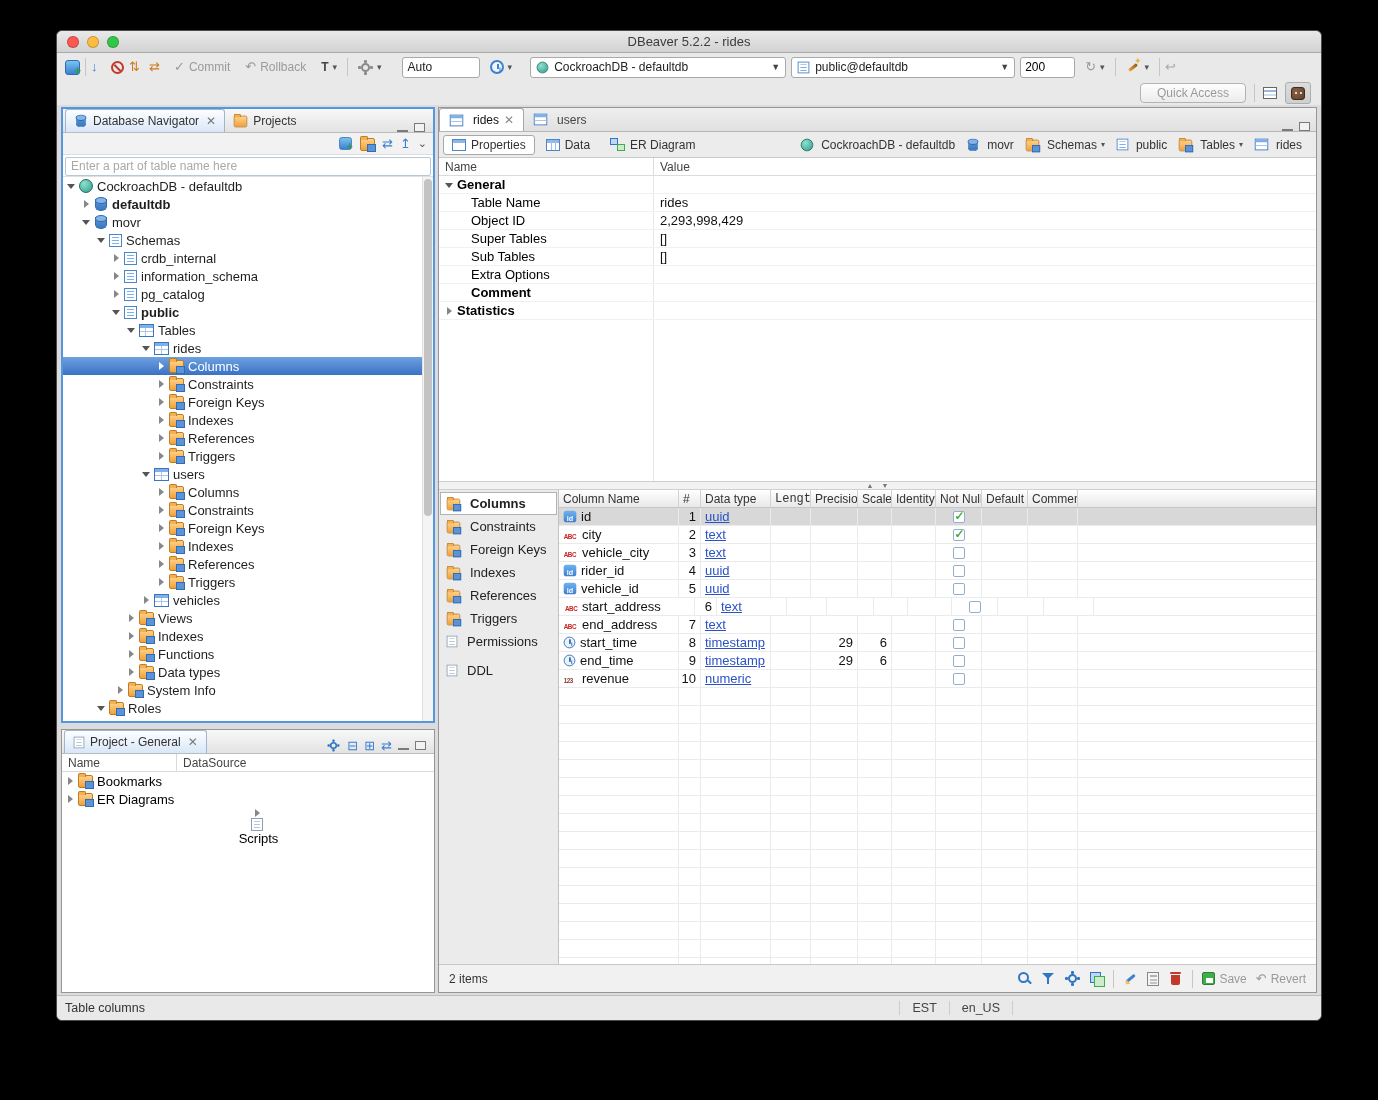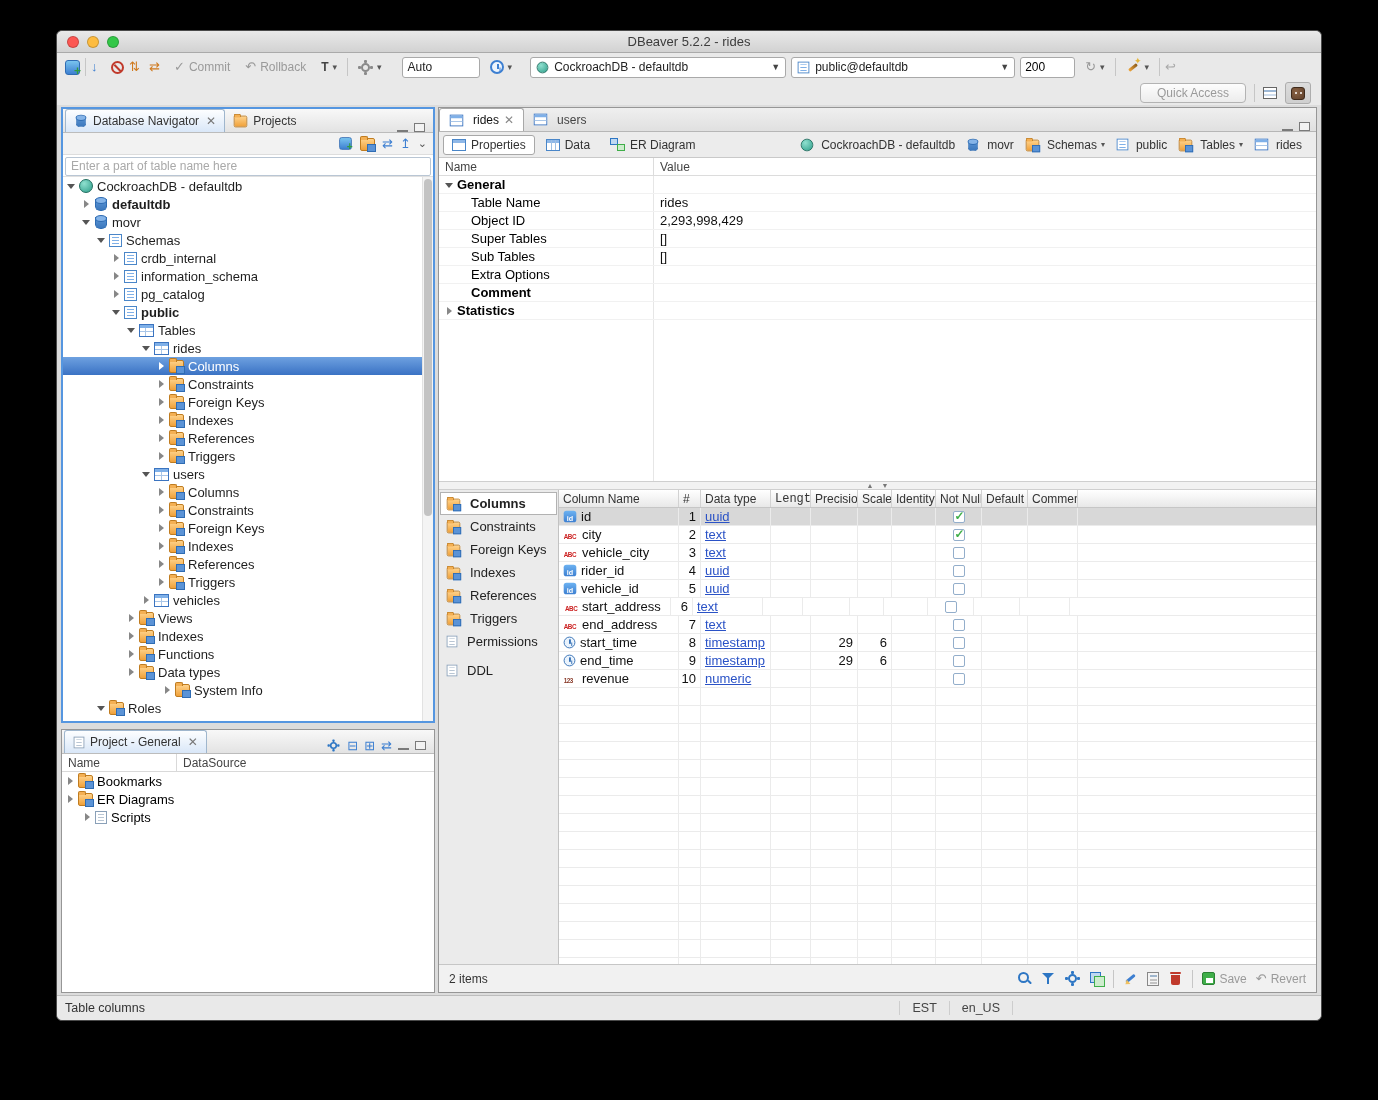--- a/index.html
+++ b/index.html
@@ -421,21 +421,21 @@
             <div class="tree-row" style="padding-left: 64px;">
               <span class="tw col"></span>
               <span class="ic ic-folder badge"></span>
               <span class="lbl">Functions</span>
             </div>
             <div class="tree-row" style="padding-left: 64px;">
               <span class="tw col"></span>
               <span class="ic ic-folder badge"></span>
               <span class="lbl">Data types</span>
             </div>
-            <div class="tree-row" style="padding-left: 100px;">
+            <div class="tree-row" style="padding-left: 53px;">
               <span class="tw col"></span>
               <span class="ic ic-folder badge"></span>
               <span class="lbl">System Info</span>
             </div>
             <div class="tree-row" style="padding-left: 34px;">
               <span class="tw exp"></span>
               <span class="ic ic-folder badge"></span>
               <span class="lbl">Roles</span>
             </div>
           </div>
@@ -465,21 +465,21 @@
             <div class="tree-row" style="padding-left: 4px;">
               <span class="tw col"></span>
               <span class="ic ic-folder badge"></span>
               <span class="lbl">Bookmarks</span>
             </div>
             <div class="tree-row" style="padding-left: 4px;">
               <span class="tw col"></span>
               <span class="ic ic-folder badge"></span>
               <span class="lbl">ER Diagrams</span>
             </div>
-            <div class="tree-row" style="padding-left: 21px;">
+            <div class="tree-row" style="padding-left: 21px; flex-direction: column;">
               <span class="tw col"></span>
               <span class="ic ic-page"></span>
               <span class="lbl">Scripts</span>
             </div>
           </div>
       </div>
     </div>
 
     <div class="panel editor-panel">
       <div class="etabs">
@@ -763,21 +763,21 @@
                 <div class="gc r" style="width: 34px;"></div>
                 <div class="gc" style="width: 44px;"></div>
                 <div class="gc c" style="width: 46px;">
                   <span class="cb"></span>
                 </div>
                 <div class="gc" style="width: 46px;"></div>
                 <div class="gc" style="width: 50px;"></div>
                 <div class="gc fill"></div>
               </div>
               <div class="grow">
-                <div class="gc" style="width: 112px; text-align: right;">
+                <div class="gc" style="width: 136px; text-align: right;">
                   <span class="ic ic-abc sm"></span>
                   <span>start_address</span>
                 </div>
                 <div class="gc r" style="width: 22px;">6</div>
                 <div class="gc" style="width: 70px;">
                   <span class="link">text</span>
                 </div>
                 <div class="gc" style="width: 40px;"></div>
                 <div class="gc r" style="width: 47px;"></div>
                 <div class="gc r" style="width: 34px;"></div>

